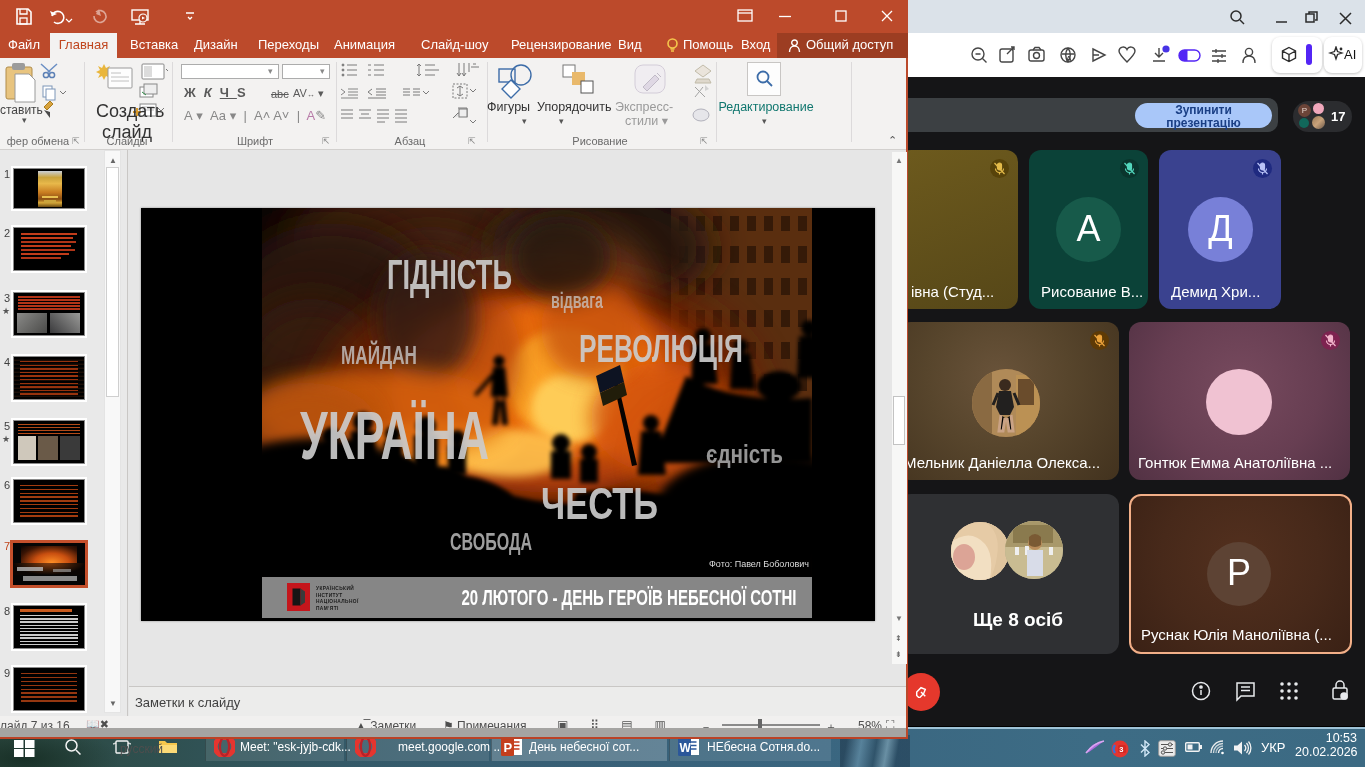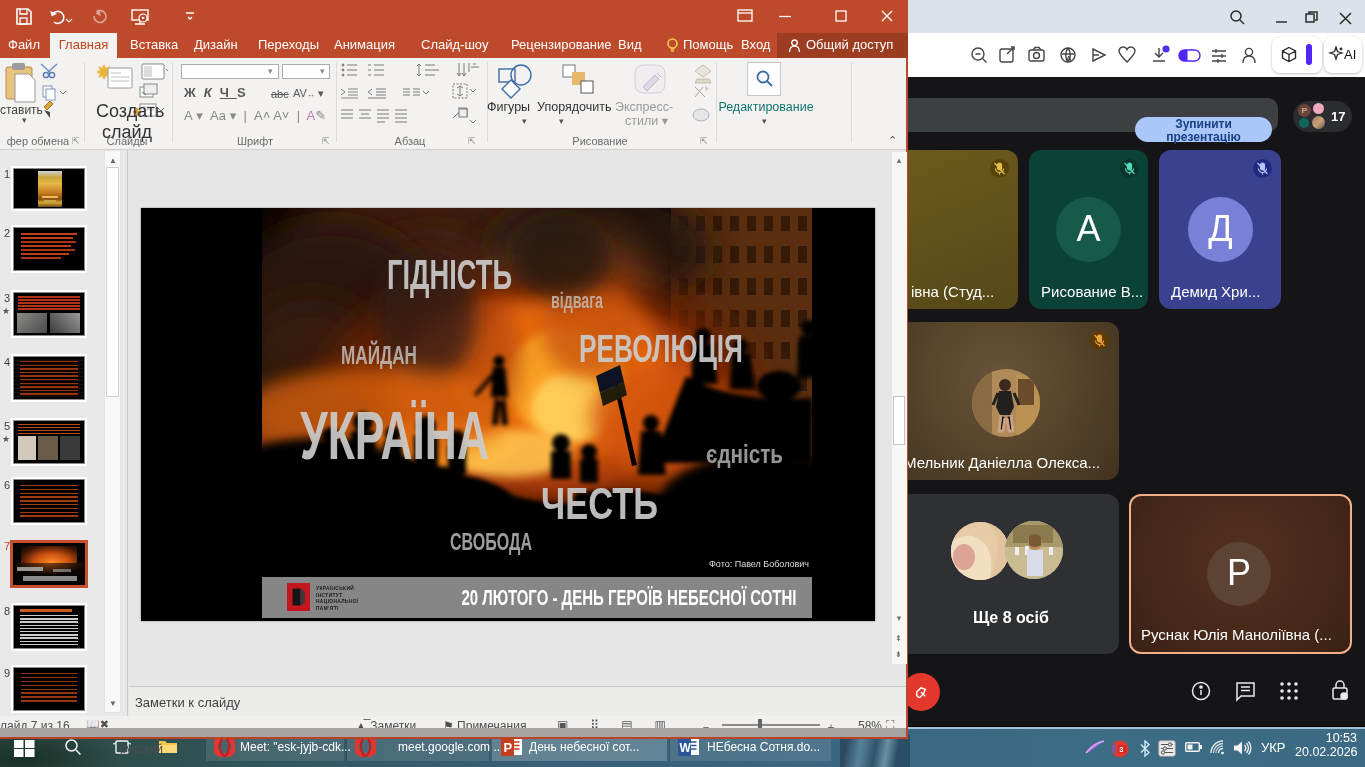--- a/index.html
+++ b/index.html
@@ -624,21 +624,21 @@
     <div class="abs" style="left:416px;top:4px;width:38px;height:36px;background:#fff;border-radius:8px;box-shadow:0 1px 3px rgba(0,0,0,.25);"></div>
     <svg class="abs" style="left:420px;top:13px" width="16" height="16" viewBox="0 0 16 16">
         <path d="M8 1 l1.5 4.5 L14 7 l-4.5 1.5 L8 13 6.5 8.5 2 7 l4.5 -1.5 z" fill="none" stroke="#2b2b2b" stroke-width="1.3"></path>
         <circle cx="13" cy="3" r="1.4" fill="#2b2b2b"></circle>
       </svg>
     <span class="abs" style="left:436px;top:14px;font-size:13px;color:#111;">AI</span>
   </div>
   <div id="meet">
 
     <div class="abs" style="left:-20px;top:21px;width:390px;height:34px;background:#3c4043;border-radius:0 10px 10px 0;"></div>
-    <div class="abs" style="left:227px;top:26px;width:137px;height:25px;background:#a9c7f9;border-radius:13px;color:#1a3f85;font-size:12px;font-weight:bold;text-align:center;line-height:12.5px;padding-top:1px;margin-top:14px;">Зупинити<br>презентацію</div>
+    <div class="abs" style="left:227px;top:26px;width:137px;height:25px;background:#a9c7f9;border-radius:13px;color:#1a3f85;font-size:12px;font-weight:bold;text-align:center;line-height:12.5px;padding-top:1px;">Зупинити<br>презентацію</div>
     <div class="abs" style="left:385px;top:24px;width:59px;height:31px;background:#2b2c2f;border-radius:16px;">
       <div class="avcirc" style="left:5px;top:3px;width:13px;height:13px;background:#6b4438;color:#e8d6cf;font-size:8px;text-align:center;line-height:13px;">P</div>
       <div class="avcirc" style="left:20px;top:2px;width:11px;height:11px;background:#f0a8bc;"></div>
       <div class="avcirc" style="left:6px;top:17px;width:10px;height:10px;background:#11675a;"></div>
       <div class="avcirc" style="left:19px;top:15px;width:13px;height:13px;background:linear-gradient(135deg,#9a7a58,#c9a27a 50%,#6b584a);"></div>
       <span class="abs" style="left:38px;top:8px;color:#fff;font-size:13px;font-weight:bold;">17</span>
     </div>
 
     <div class="tile" style="left:-9px;top:73px;width:119px;height:159px;background:linear-gradient(160deg,#6d5a1d,#564718);">
       <div class="mute" style="right:9px;background:#57430a;"><svg width="19" height="19" viewBox="0 0 19 19">
@@ -689,20 +689,31 @@
         </svg>
       </div>
       <div class="mute" style="right:10px;background:#5e3a05;"><svg width="19" height="19" viewBox="0 0 19 19">
             <g stroke="#eda43c" stroke-width="1.2" fill="none">
               <rect x="7.5" y="4" width="4" height="7" rx="2" fill="#eda43c"></rect>
               <path d="M5.5 9.5 a4 4 0 0 0 8 0 M9.5 13.5 v2"></path>
               <path d="M4.5 4 l10 11"></path>
             </g>
           </svg></div>
       <span class="tname" style="left:5px;">Мельник Даніелла Олекса...</span>
+    </div>
+    <div class="tile" style="left:221px;top:245px;width:221px;height:158px;background:radial-gradient(circle at 50% 40%,#774a5e 0%,#673e52 55%,#513143 100%);">
+      <div class="avcirc" style="left:77px;top:47px;width:66px;height:66px;background:#f0c2d2;"></div>
+      <div class="mute" style="right:10px;background:#7d2350;"><svg width="19" height="19" viewBox="0 0 19 19">
+            <g stroke="#f2b4cb" stroke-width="1.2" fill="none">
+              <rect x="7.5" y="4" width="4" height="7" rx="2" fill="#f2b4cb"></rect>
+              <path d="M5.5 9.5 a4 4 0 0 0 8 0 M9.5 13.5 v2"></path>
+              <path d="M4.5 4 l10 11"></path>
+            </g>
+          </svg></div>
+      <span class="tname" style="left:9px;">Гонтюк Емма Анатоліївна ...</span>
     </div>
 
     <div class="tile" style="left:-9px;top:417px;width:220px;height:160px;background:#2f3033;">
       <div class="avcirc" style="left:52px;top:28px;width:58px;height:58px;background:radial-gradient(circle at 40% 55%,#e8b49a 0%,#edd3b2 40%,#e2c49a 100%);overflow:hidden;">
         <svg width="62" height="62" viewBox="0 0 62 62">
             <rect width="62" height="62" fill="#e6cba6"></rect>
             <path d="M0 20 q20 -14 34 2 q10 12 4 40 l-38 0 z" fill="#f2dfc2"></path>
             <ellipse cx="13" cy="35" rx="11" ry="13" fill="#dca496"></ellipse>
             <path d="M34 0 q16 10 12 34 q-2 16 -10 28 l26 0 0 -62 z" fill="#dfc49e"></path>
           </svg>
@@ -717,21 +728,21 @@
               <rect x="20" y="25" width="4" height="9"></rect>
               <rect x="44" y="26" width="4" height="8"></rect>
             </g>
             <g>
               <circle cx="30" cy="22" r="7" fill="#b98c5a"></circle>
               <path d="M22 29 h16 v26 h-16 z" fill="#d8dce8"></path>
               <path d="M24 16 q6 -6 12 0 l0 8 q-6 4 -12 0 z" fill="#7a5a34"></path>
             </g>
           </svg>
       </div>
-      <span class="abs" style="left:74px;top:115px;color:#fff;font-size:16px;font-weight:bold;">Ще 8 осіб</span>
+      <span class="abs" style="left:74px;top:115px;color:#fff;font-size:19px;font-weight:bold;">Ще 8 осіб</span>
     </div>
     <div class="tile" style="left:221px;top:417px;width:223px;height:160px;background:radial-gradient(circle at 50% 40%,#53301e 0%,#47291a 55%,#3a2115 100%);border:2.5px solid #f2af88;">
       <div class="avcirc" style="left:76px;top:46px;width:64px;height:64px;background:#5d4334;color:#fff;font-size:36px;text-align:center;line-height:62px;">Р</div>
       <span class="tname" style="left:10px;">Руснак Юлія Маноліївна (...</span>
     </div>
 
     <div class="abs" style="left:-6px;top:596px;width:40px;height:38px;">
       <div class="abs" style="left:0;top:0;width:38px;height:38px;border-radius:50%;background:#e5382c;"></div>
       <svg class="abs" style="left:13px;top:13px" width="12" height="12" viewBox="0 0 14 14">
           <path d="M2 7 l5 -5 5 2 -2 5 -5 5 -3 -3 z M7 7 l5 5" fill="none" stroke="#fff" stroke-width="1.7"></path>

